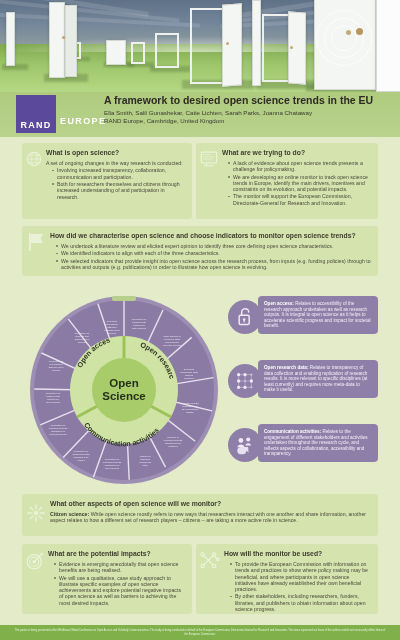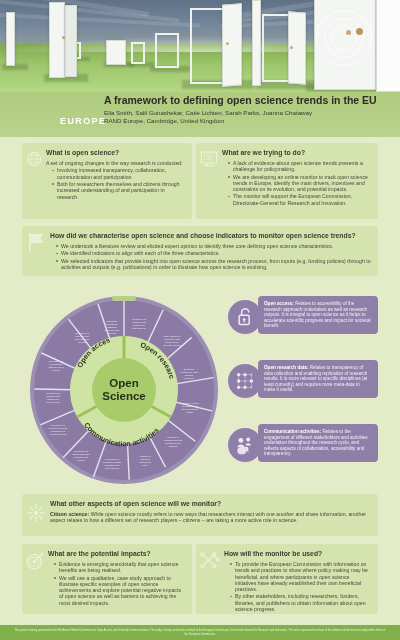--- a/index.html
+++ b/index.html
@@ -120,22 +120,26 @@
     <div class="circ" style="left:316px;top:10px;width:54px;height:54px;"></div>
     <div class="circ" style="left:324px;top:18px;width:38px;height:38px;"></div>
     <div class="circ" style="left:331px;top:25px;width:24px;height:24px;"></div>
     <div class="knob" style="left:356px;top:28px;width:7px;height:7px;background:#b9975b;"></div>
     <div class="knob" style="left:346px;top:30px;width:5px;height:5px;background:#c8aa72;"></div>
 
     <div class="door" style="left:376px;top:-2px;width:26px;height:94px;background:#fbfcfb;"></div>
   </div>
 
   <div class="titleband">
+    <div class="logo">
+      <div class="swoosh"></div>
+      <div class="rand">RAND</div>
+    </div>
     <div class="europe">EUROPE</div>
-    <div class="ptitle">A framework to defining open science trends in the EU</div>
+    <div class="ptitle">A framework to desired open science trends in the EU</div>
     <div class="pauthors">
       <div>Ella Smith, Salil Gunashekar, Catie Lichten, Sarah Parks, Joanna Chataway</div>
       <div>RAND Europe, Cambridge, United Kingdom</div>
     </div>
   </div>
 
   <div class="card" style="left:22px;top:143px;width:170px;height:76px;padding-left:24px;">
     <svg class="cicon" width="16" height="16" viewBox="0 0 24 24" style="left:4px;top:8px;">
       <circle cx="12" cy="12" r="10" fill="none" stroke="#ffffff" stroke-width="1.6"></circle>
       <ellipse cx="12" cy="12" rx="4.6" ry="10" fill="none" stroke="#ffffff" stroke-width="1.2"></ellipse>

